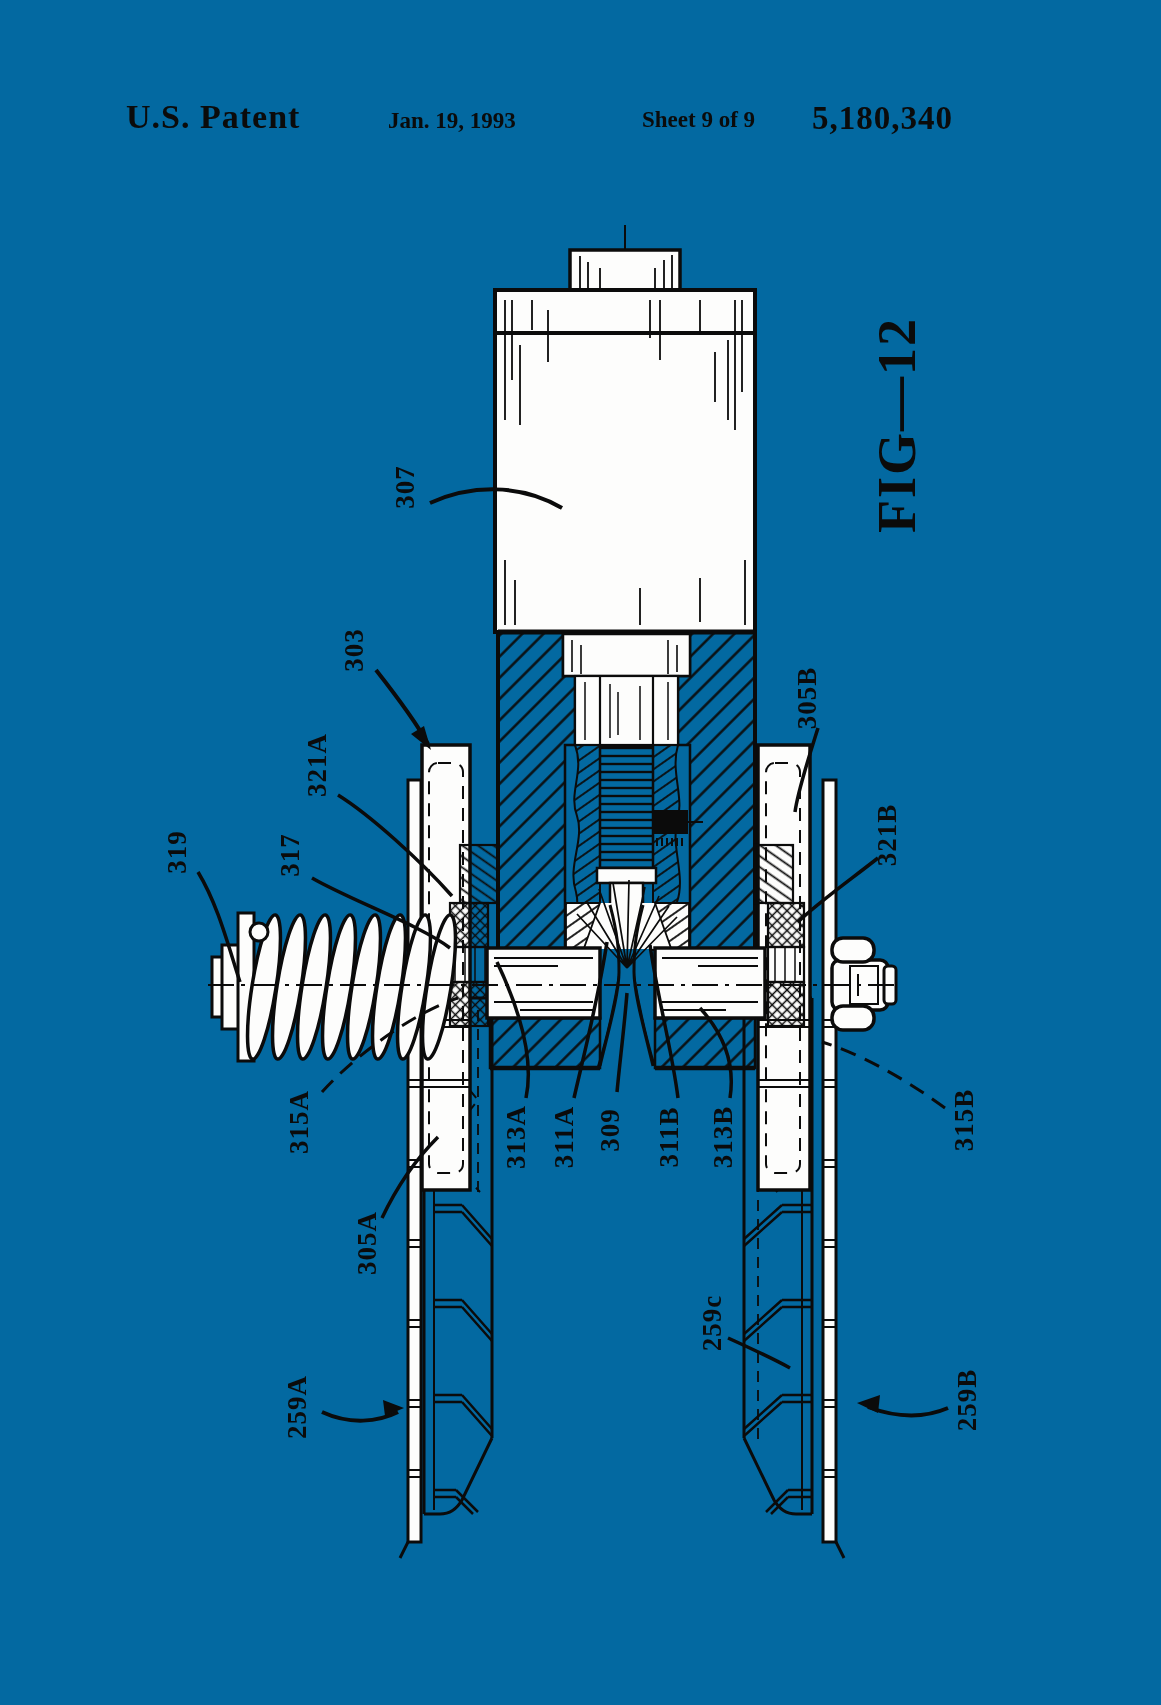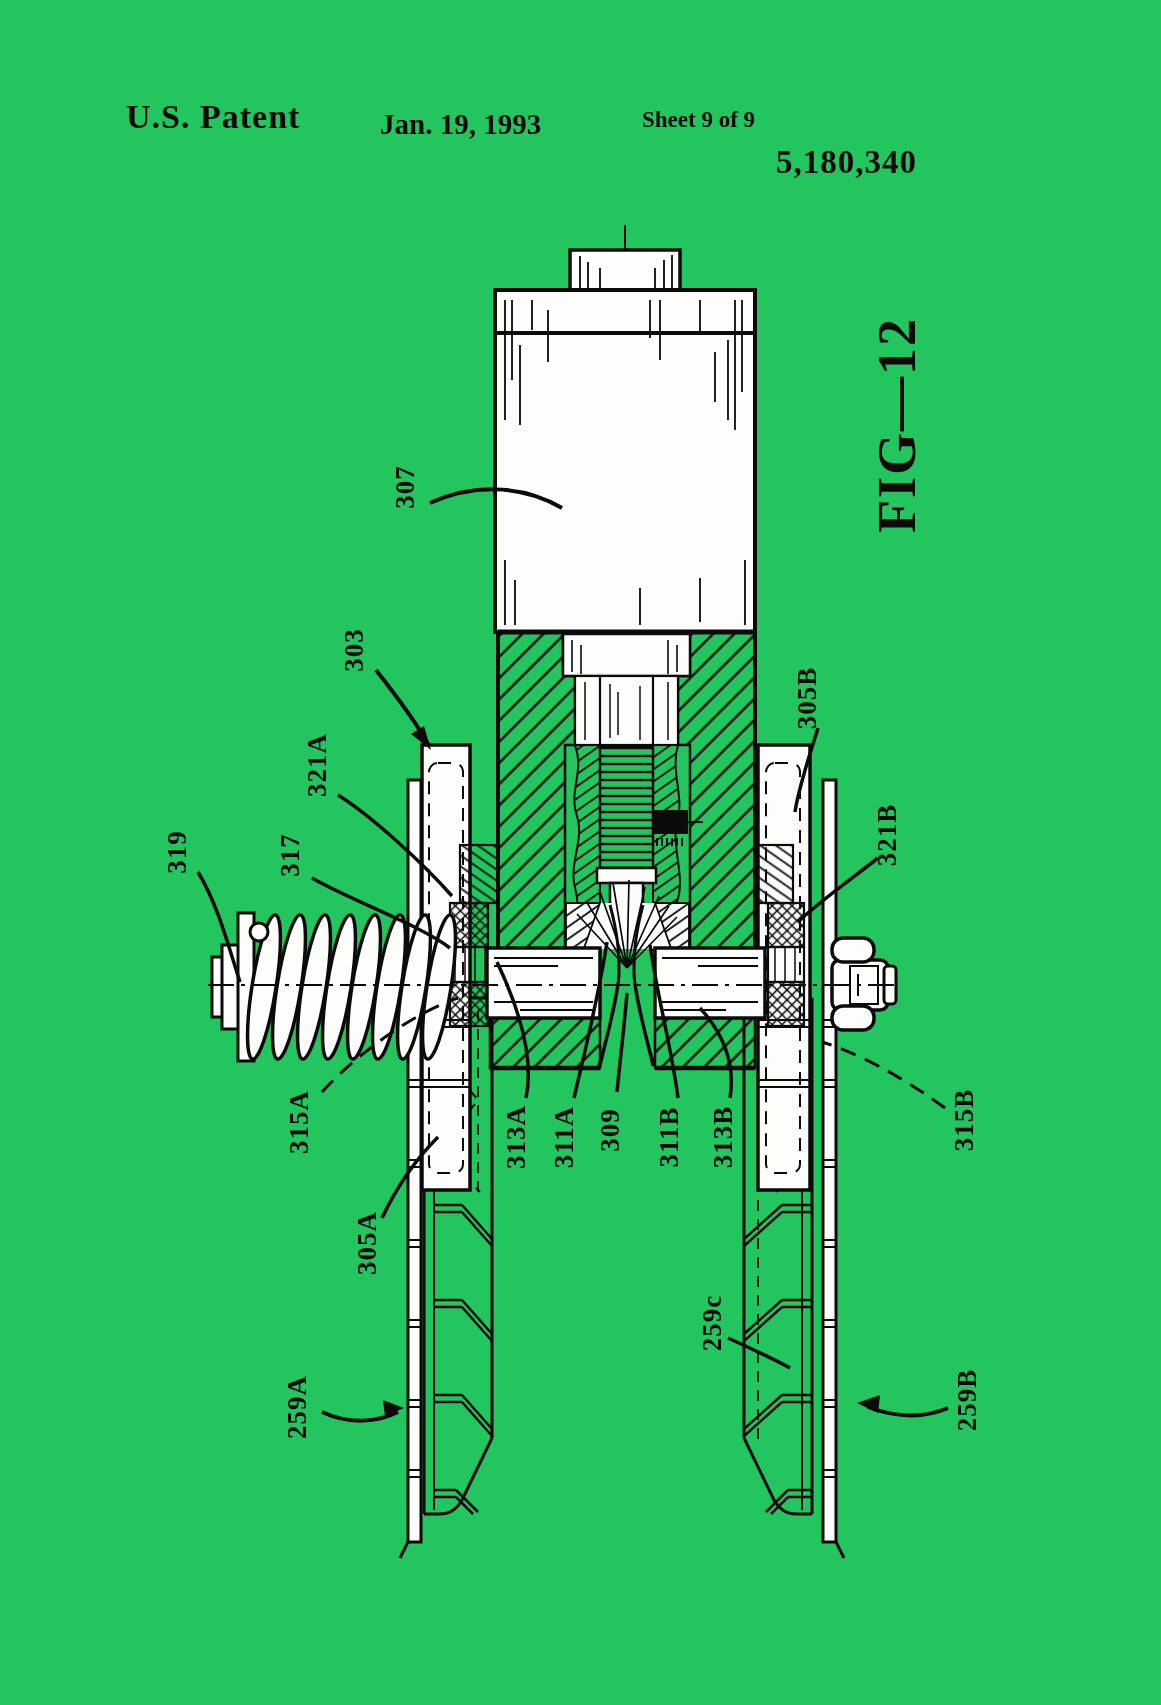--- a/index.html
+++ b/index.html
@@ -1,28 +1,28 @@
 <!DOCTYPE html>
 <html><head>
 <meta charset="utf-8">
 <style>
   html,body{margin:0;padding:0;background:#e8e8e8;}
   .page{
     position:relative;
     width:1161px;height:1705px;
-    background:#22c55e;
+    background:#0369a1;
     font-family:"Liberation Serif", serif;
     color:#0b0b0b;
     overflow:hidden;
   }
   .hdr{position:absolute;white-space:nowrap;font-weight:700;}
   .hdr-title{left:126px;top:98px;font-size:34px;letter-spacing:1px;}
-  .hdr-date{left:380px;top:108px;font-size:29px;text-align:center;}
+  .hdr-date{left:388px;top:108px;font-size:23px;text-align:center;}
   .hdr-sheet{left:642px;top:107px;font-size:23px;}
-  .hdr-num{left:776px;top:100px;font-size:33px;letter-spacing:1px;margin-top:44px;}
+  .hdr-num{left:812px;top:100px;font-size:33px;letter-spacing:1px;}
   svg text.ref{
     font-family:"Liberation Serif", serif;
     font-weight:700;font-size:27px;fill:#0b0b0b;
     text-anchor:middle;dominant-baseline:middle;letter-spacing:1px;
   }
   svg text.fig{
     font-family:"Liberation Serif", serif;
     font-weight:700;font-size:54px;fill:#0b0b0b;
     text-anchor:middle;dominant-baseline:middle;letter-spacing:2px;
   }

